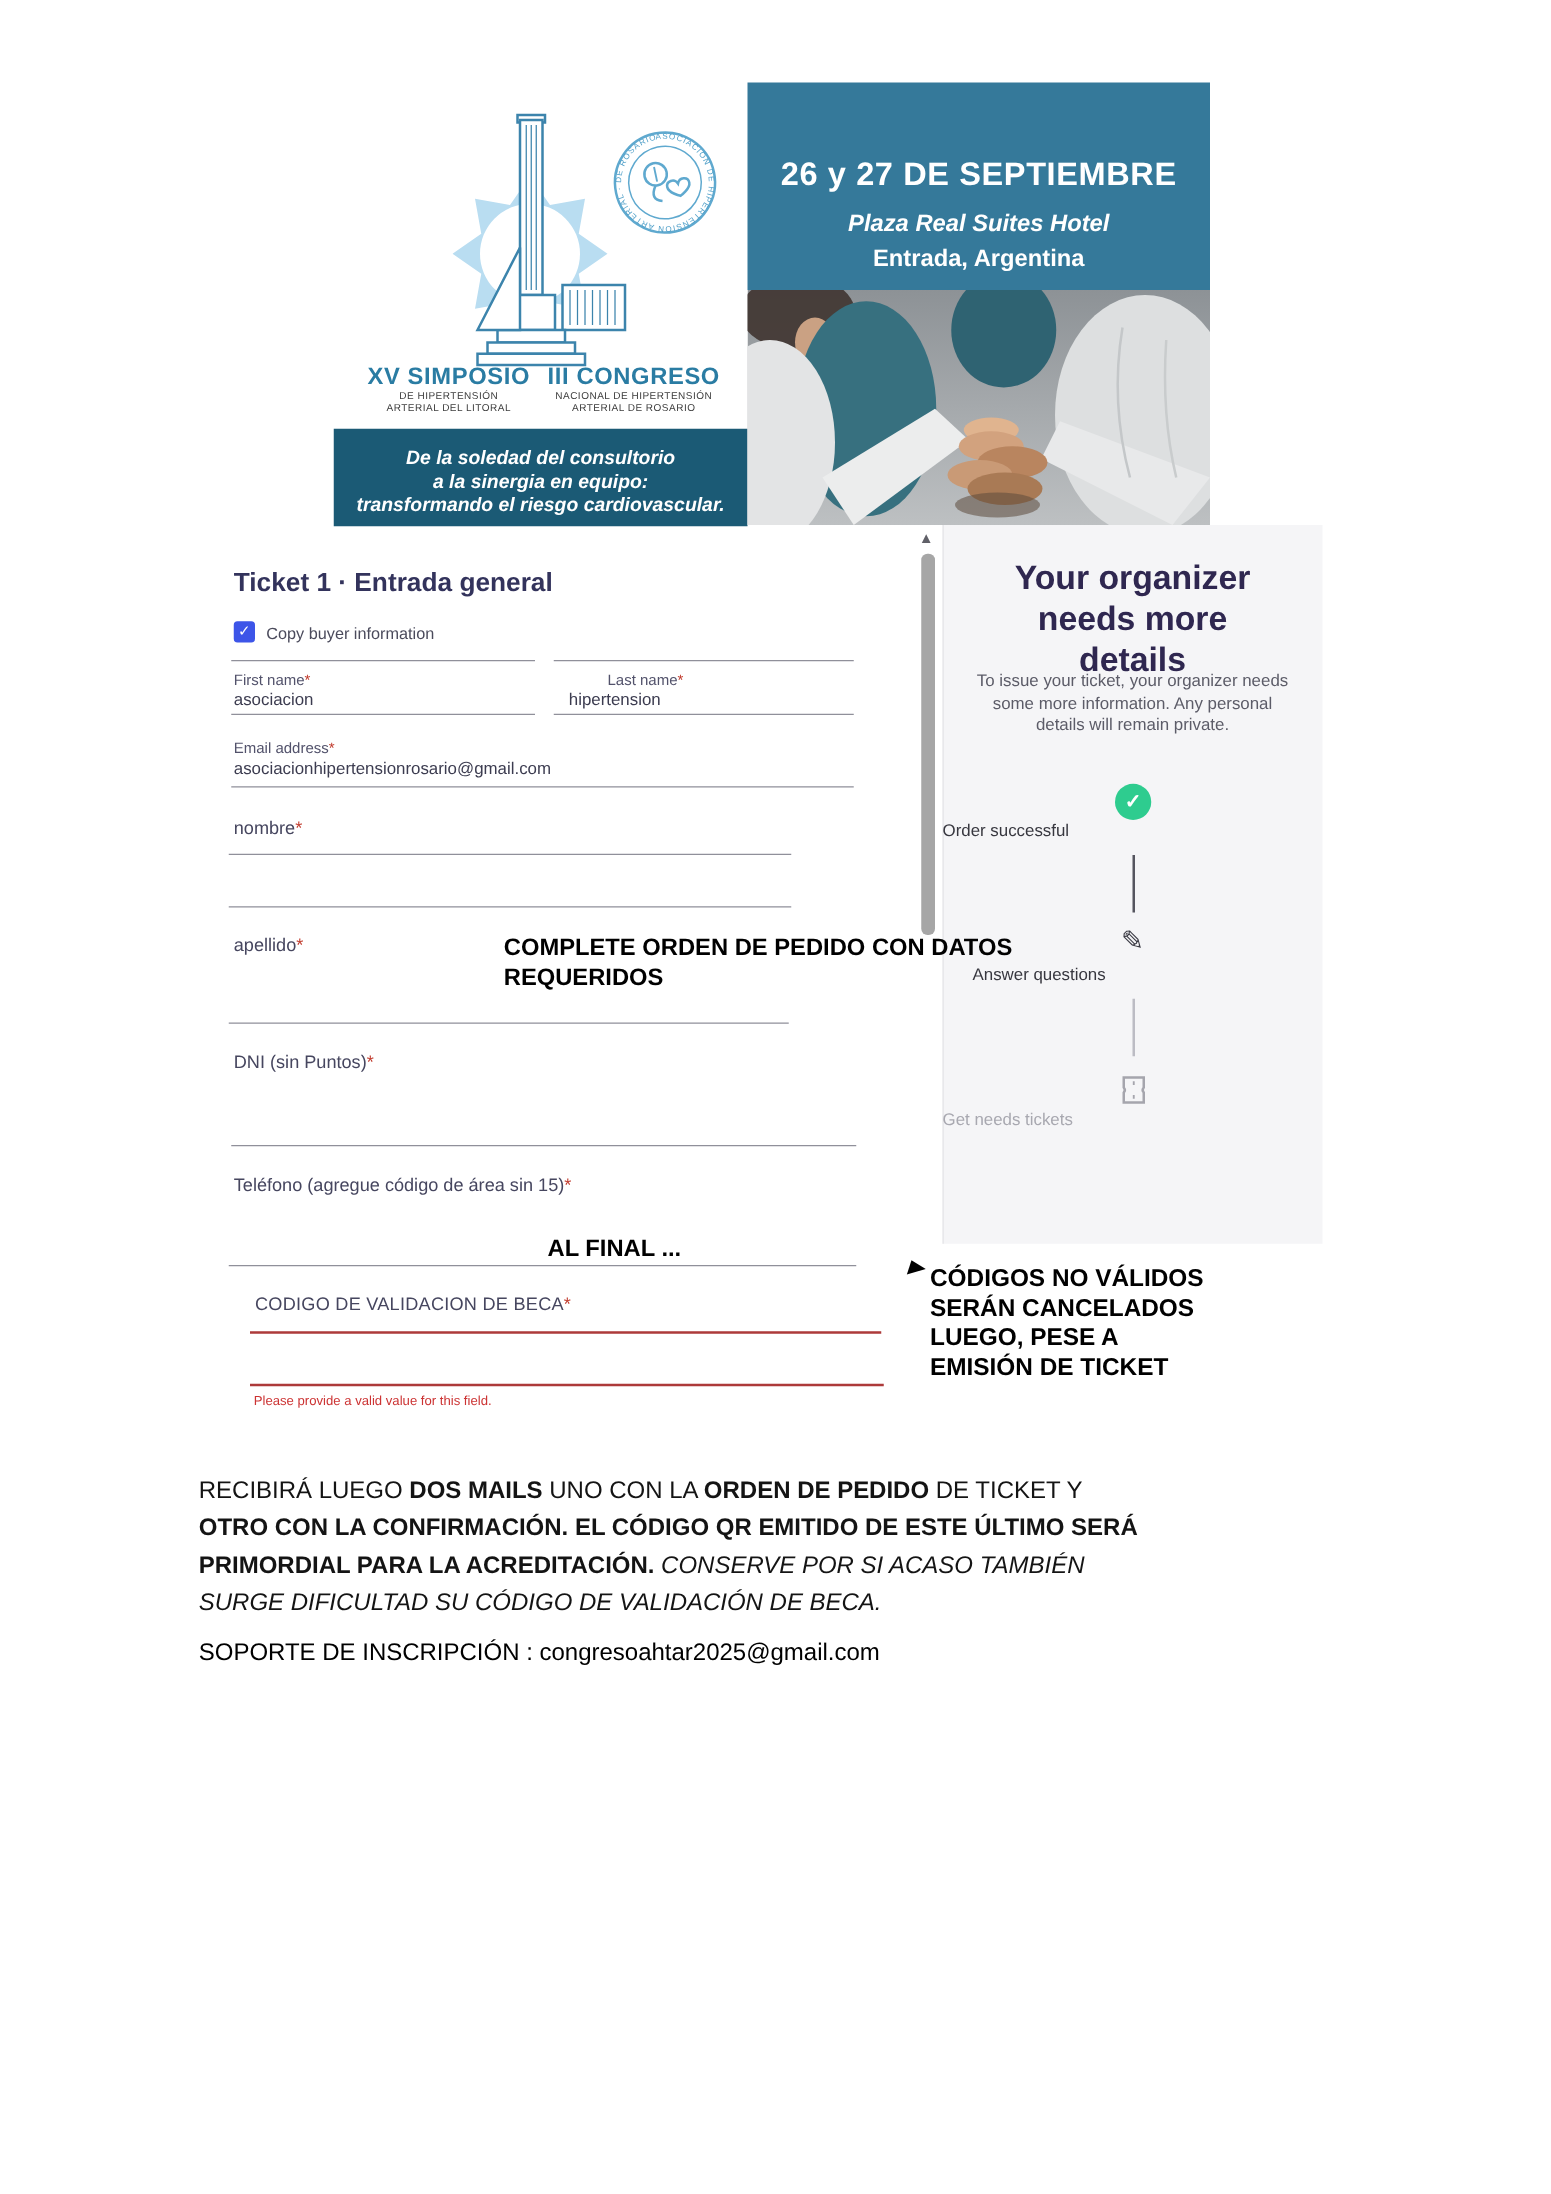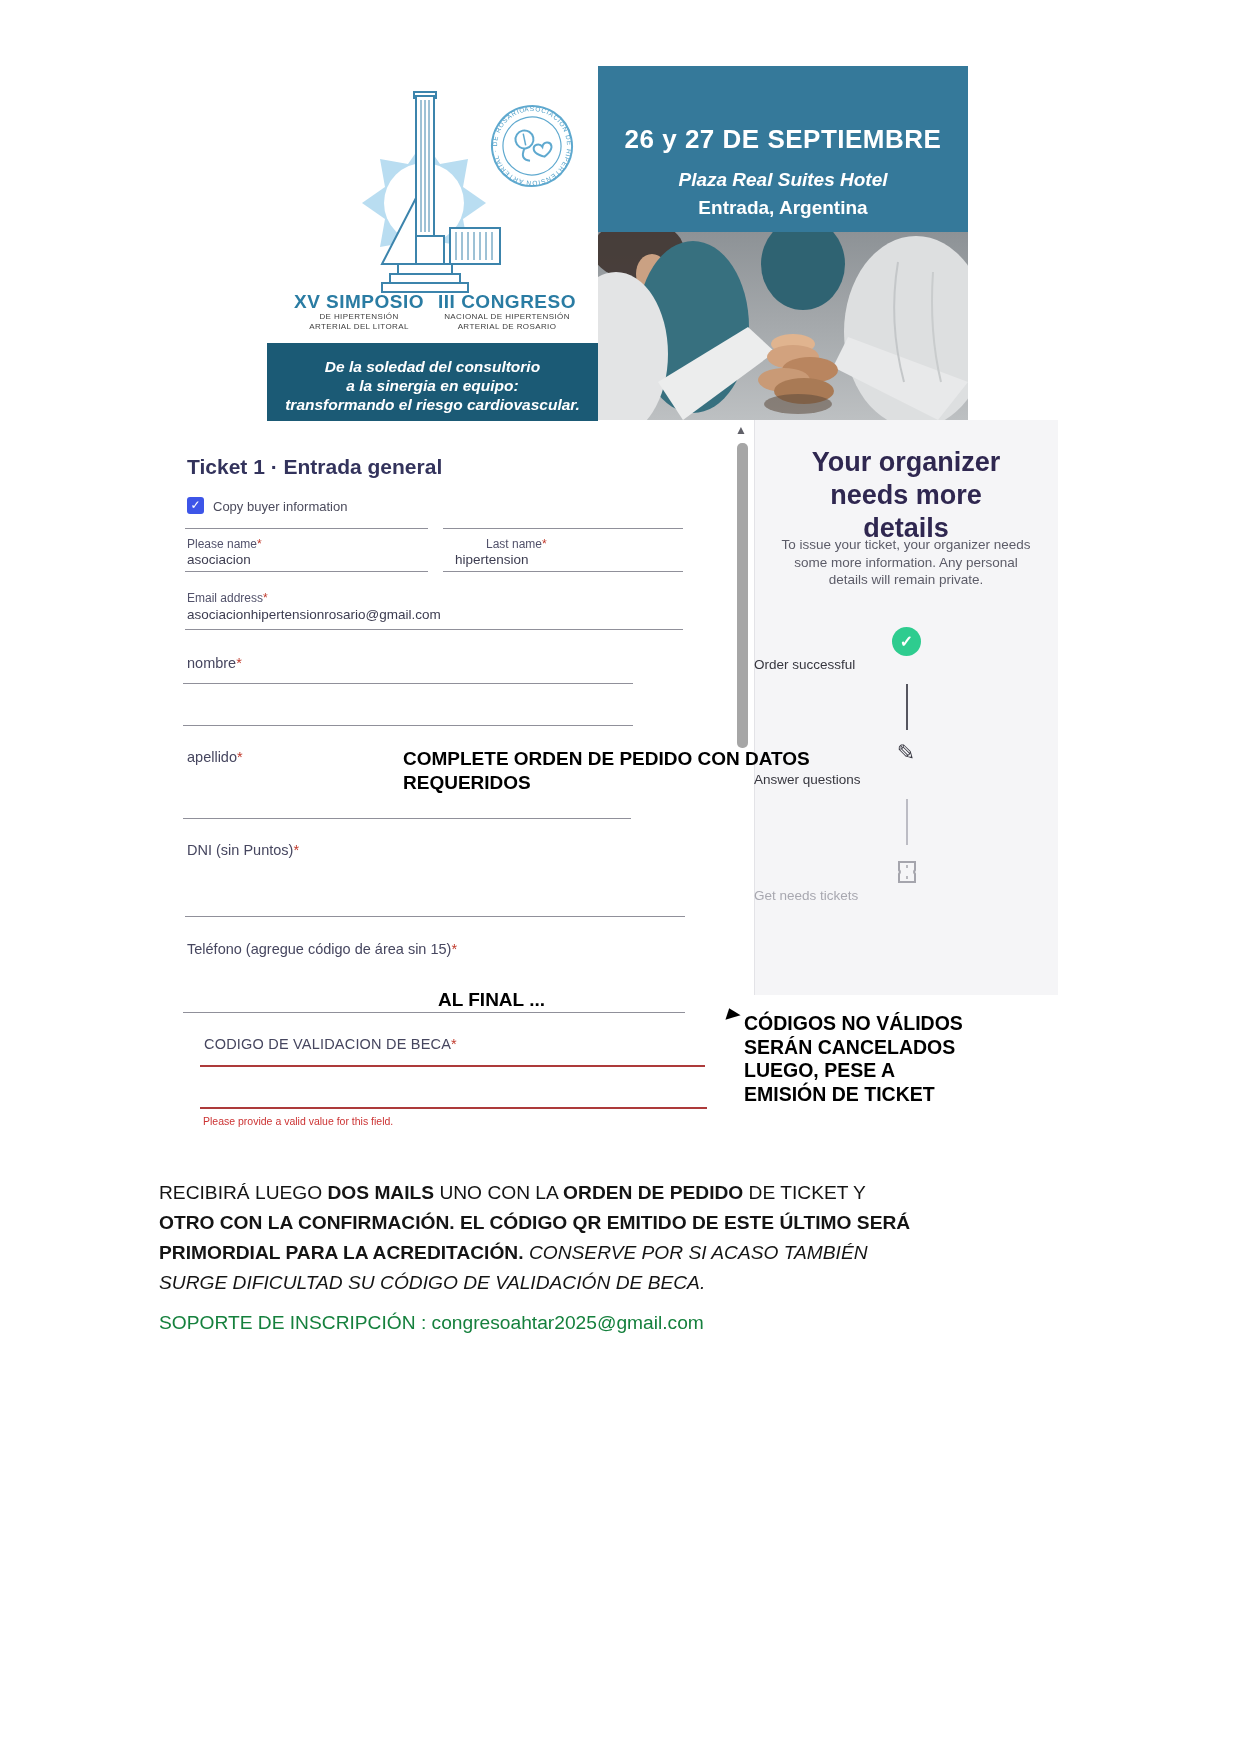--- a/index.html
+++ b/index.html
@@ -71,21 +71,21 @@
   .step-label.dim{color:#a8a8b0;}
   .connector{left:906px;width:1.5px;}
   .pencil{left:754px;width:304px;text-align:center;font-size:22px;color:#3a3a44;}
   
   .scroll-arrow{left:735px;top:423px;font-size:12px;color:#606068;}
   .scroll-thumb{left:737px;top:443px;width:11px;height:305px;background:#a6a6a6;border-radius:5px;}
   
   .footer-p{left:159px;top:1178px;width:762px;font-size:19.2px;line-height:30px;color:#141414;}
   .footer-p .b{font-weight:bold;}
   .footer-p .i{font-style:italic;}
-  .soporte{left:159px;top:1312px;font-size:19.2px;color:#15803d;}
+  .soporte{left:159px;top:1312px;font-size:19.2px;color:#000000;}
 </style>
 </head>
 <body>
 
 <div class="abs" style="left:240px;top:66px;width:728px;height:355px;">
 
   <svg class="abs" style="left:122px;top:22px;" width="145" height="222" viewBox="0 0 145 222">
     <polygon fill="#b9ddf1" points="124,115 101,131 106,159 78,154 62,177 46,154 18,159 23,131 0,115 23,99 18,71 46,76 62,53 78,76 106,71 101,99"></polygon>
     <circle cx="62" cy="115" r="40" fill="#ffffff"></circle>
     <g stroke="#3c84ac" fill="#ffffff" stroke-width="2">
@@ -193,21 +193,21 @@
 <div class="abs hline" style="left:185px;top:629px;width:498px;"></div>
 <div class="abs hline" style="left:183px;top:683px;width:450px;"></div>
 <div class="abs hline" style="left:183px;top:725px;width:450px;"></div>
 <div class="abs hline" style="left:183px;top:818px;width:448px;"></div>
 <div class="abs hline" style="left:185px;top:916px;width:500px;"></div>
 <div class="abs hline" style="left:183px;top:1012px;width:502px;"></div>
 <div class="abs hline-red" style="left:200px;top:1065px;width:505px;"></div>
 <div class="abs hline-red" style="left:200px;top:1107px;width:507px;"></div>
 
 <div class="abs flabel" style="left:187px;top:537px;">
-  <span>Please name</span><span class="req">*</span>
+  <span>First name</span><span class="req">*</span>
 </div>
 <div class="abs fvalue" style="left:187px;top:552px;">asociacion</div>
 
 <div class="abs flabel" style="left:455px;top:537px;margin-left:31px;">
   <span>Last name</span><span class="req">*</span>
 </div>
 <div class="abs fvalue" style="left:455px;top:552px;">hipertension</div>
 
 <div class="abs flabel" style="left:187px;top:591px;">
   <span>Email address</span><span class="req">*</span>
@@ -237,21 +237,21 @@
 <div class="abs panel"></div>
 <div class="abs panel-heading">Your organizer needs more details</div>
 <div class="abs panel-desc">To issue your ticket, your organizer needs some more information. Any personal details will remain private.</div>
 
 <div class="abs step-circle">
   <span>✓</span>
 </div>
 <div class="abs step-label" style="top:657px;">Order successful</div>
 <div class="abs connector" style="top:684px;height:46px;background:#55555f;"></div>
 <div class="abs pencil" style="top:740px;">✎</div>
-<div class="abs step-label" style="top:772px;">Answer questions</div>
+<div class="abs step-label" style="top:772px;padding-left:24px;">Answer questions</div>
 <div class="abs connector" style="top:799px;height:46px;background:#bcbcc4;"></div>
 <svg class="abs" style="left:897px;top:860px;" width="20" height="24" viewBox="0 0 20 24">
   <path d="M2 2 h16 v8 a3 3 0 0 0 0 4 v8 h-16 v-8 a3 3 0 0 0 0 -4 z" fill="none" stroke="#a5a5ad" stroke-width="2"></path>
   <line x1="10" y1="5" x2="10" y2="8" stroke="#a5a5ad" stroke-width="1.5"></line>
   <line x1="10" y1="16" x2="10" y2="19" stroke="#a5a5ad" stroke-width="1.5"></line>
 </svg>
 <div class="abs step-label dim" style="top:888px;">Get needs tickets</div>
 
 <div class="abs annot" style="left:403px;top:747px;width:412px;">COMPLETE ORDEN DE PEDIDO CON DATOS REQUERIDOS</div>
 <div class="abs annot" style="left:438px;top:988px;">AL FINAL ...</div>

